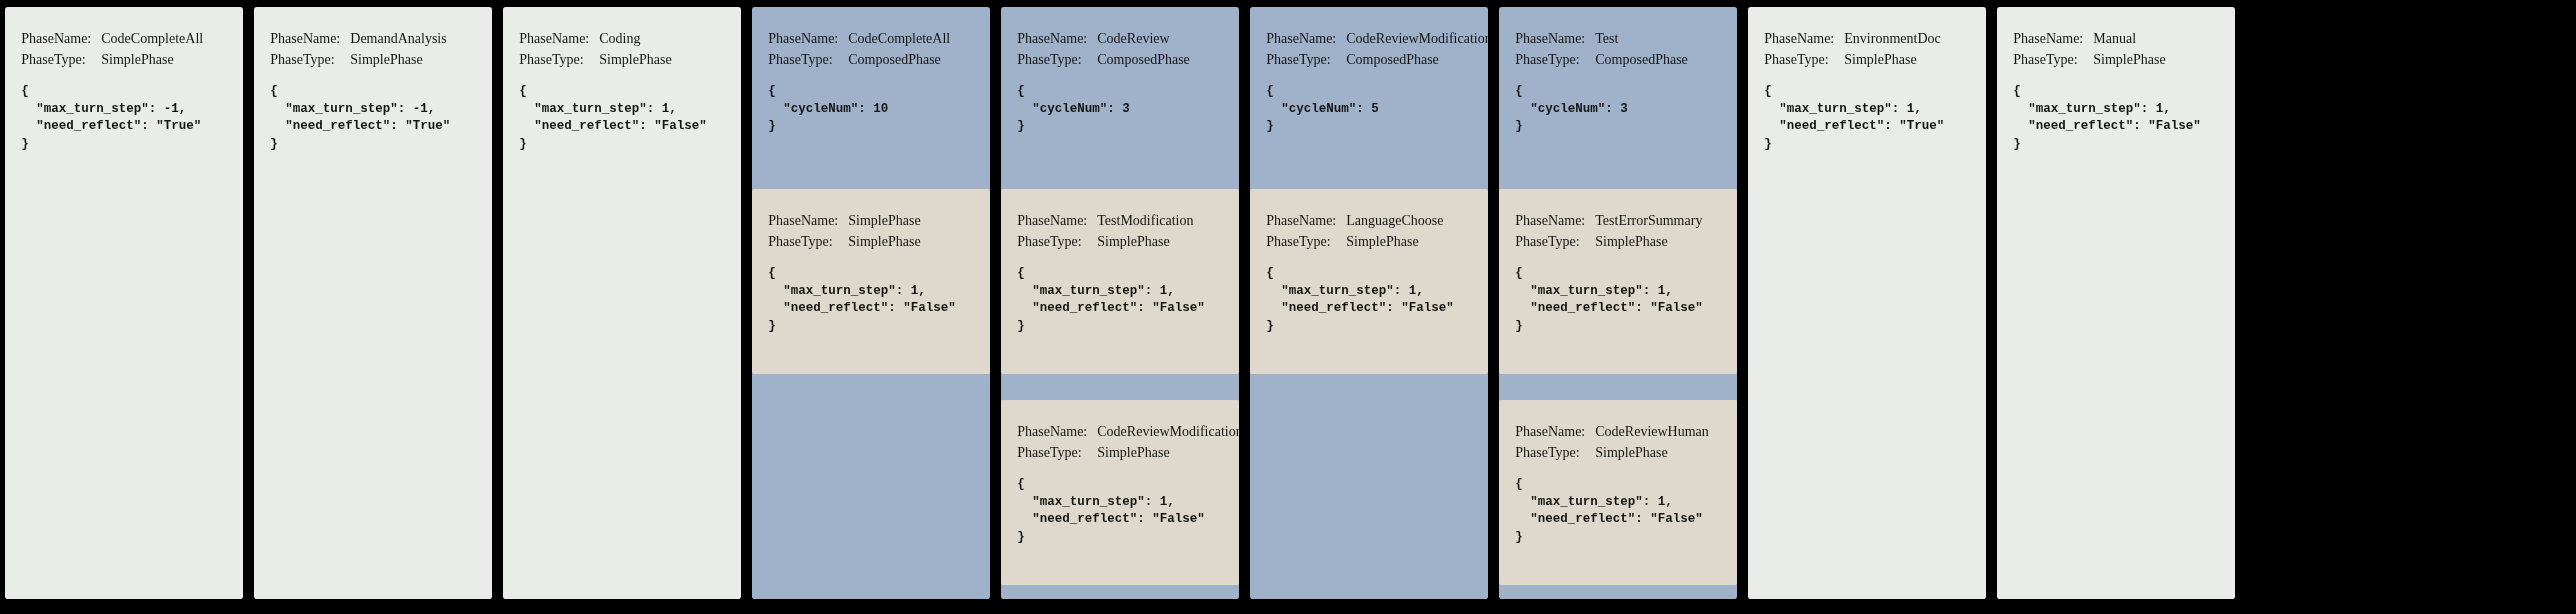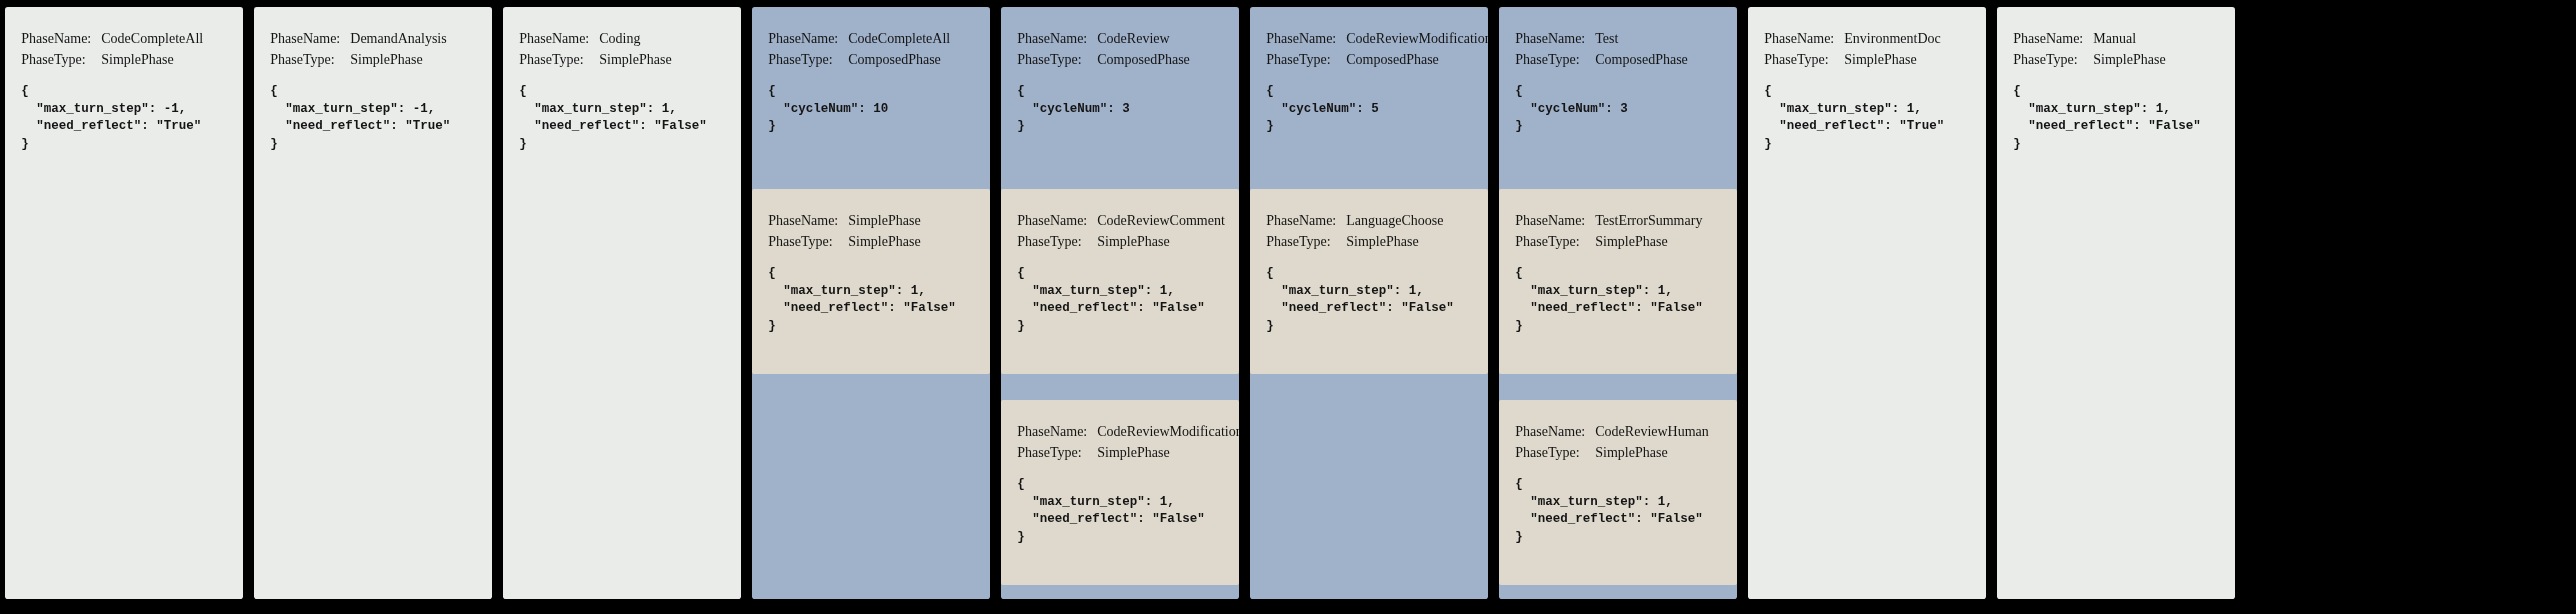--- a/index.html
+++ b/index.html
@@ -165,21 +165,21 @@
         <span class="meta-value">ComposedPhase</span>
       </div>
       <pre class="config">{
   "cycleNum": 3
 }</pre>
     </div>
     <div class="subphases">
         <div class="sub-card">
     <div class="meta-line">
       <span class="meta-label">PhaseName:</span>
-      <span class="meta-value">CodeReviewComment</span>
+      <span class="meta-value">TestModification</span>
     </div>
     <div class="meta-line">
       <span class="meta-label">PhaseType:</span>
       <span class="meta-value">SimplePhase</span>
     </div>
     <pre class="config">{
   "max_turn_step": 1,
   "need_reflect": "False"
 }</pre>
   </div>

